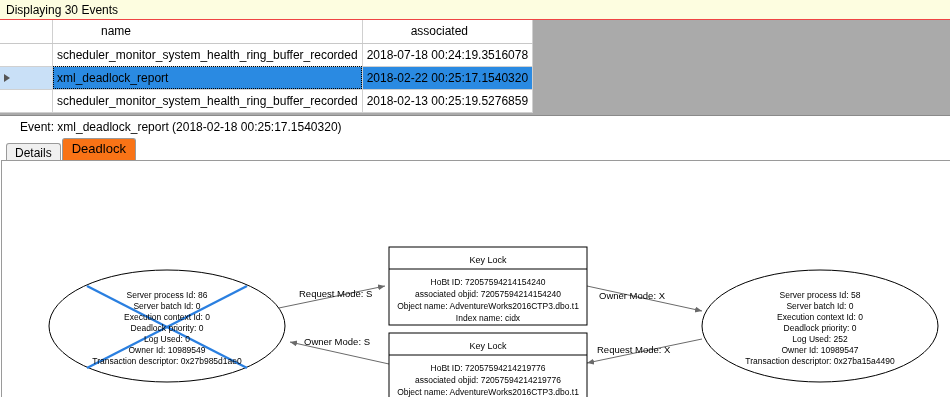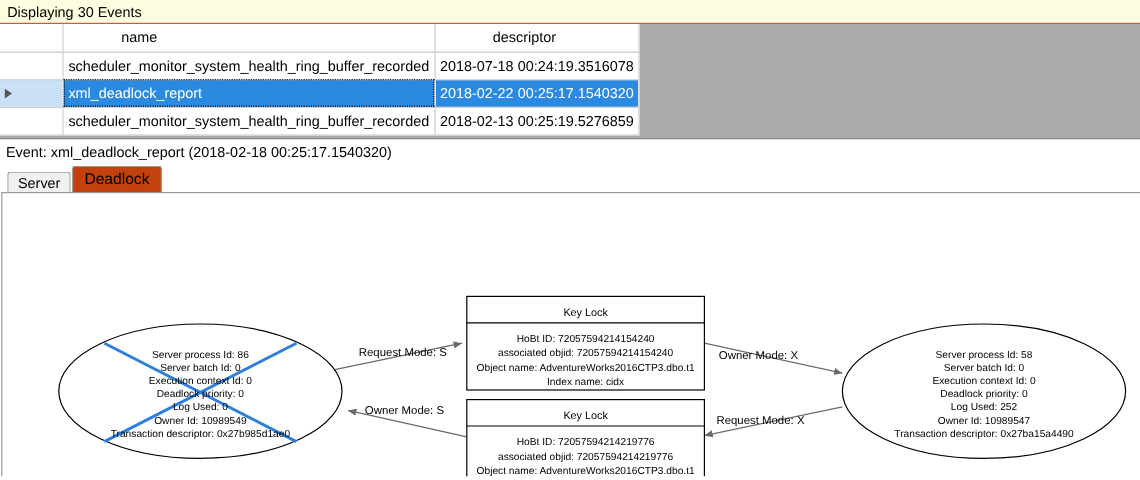--- a/index.html
+++ b/index.html
@@ -64,40 +64,40 @@
   td.sel-cell, th.sel-cell {
     border-right: 1px solid #d0d0d0;
     background: #ffffff;
     text-align: center;
     vertical-align: middle;
     padding: 0;
   }
   tr.selected td.sel-cell { background: #c9e0f7; }
   tr.selected td.data-cell {
     background: #2a8ae2;
-    color: #ffffff;
+    color: #000000;
   }
   tr.selected td.name-cell {
     outline: 1px dotted #000000;
     outline-offset: -1px;
   }
   .row-arrow {
     display: inline-block;
     width: 0; height: 0;
     border-left: 6px solid #555555;
     border-top: 4px solid transparent;
     border-bottom: 4px solid transparent;
   }
 
   
   .event-line {
     height: 22px;
     display: flex;
     align-items: center;
-    padding-left: 5px;
+    padding-left: 20px;
     box-sizing: border-box;
     background: #ffffff;
     font-size: 12px;
   }
 
   
   .tabstrip {
     height: 22px;
     position: relative;
     padding-left: 6px;
@@ -112,21 +112,21 @@
     border-radius: 3px 3px 0 0;
     padding: 2px 8px 2px 8px;
     background: #f0f0f0;
     font-size: 12px;
     line-height: 14px;
     position: relative;
     top: 2px;
     margin-right: 1px;
   }
   .tab.active {
-    background: #c2410c;
+    background: #f97316;
     font-size: 13px;
     padding: 3px 9px 4px 9px;
     top: 0px;
     z-index: 3;
   }
 
   
   .canvas {
     position: relative;
     height: 237px;
@@ -177,21 +177,21 @@
   <table class="grid">
     <colgroup>
       <col class="c-sel">
         <col class="c-name">
         <col class="c-ts">
     </colgroup>
     <thead>
       <tr>
         <th class="sel-cell"></th>
         <th>name</th>
-        <th>descriptor</th>
+        <th>associated</th>
       </tr>
     </thead>
     <tbody>
       <tr>
         <td class="sel-cell"></td>
         <td class="data-cell name-cell">scheduler_monitor_system_health_ring_buffer_recorded</td>
         <td class="data-cell">2018-07-18 00:24:19.3516078</td>
       </tr>
       <tr class="selected">
         <td class="sel-cell">
@@ -207,21 +207,21 @@
       </tr>
     </tbody>
   </table>
 </div>
 
 <div class="event-line">
   <span>Event: xml_deadlock_report (2018-02-18 00:25:17.1540320)</span>
 </div>
 
 <div class="tabstrip">
-  <div class="tab">Server</div>
+  <div class="tab">Details</div>
   <div class="tab active">Deadlock</div>
 </div>
 
 <div class="canvas">
   <svg width="949" height="236" viewBox="0 0 949 236" xmlns="http://www.w3.org/2000/svg">
     <defs>
       <marker id="ah" markerWidth="8" markerHeight="8" refX="7" refY="3" orient="auto">
         <path d="M0,0 L7,3 L0,6 z" class="arrow-head"></path>
       </marker>
     </defs>

